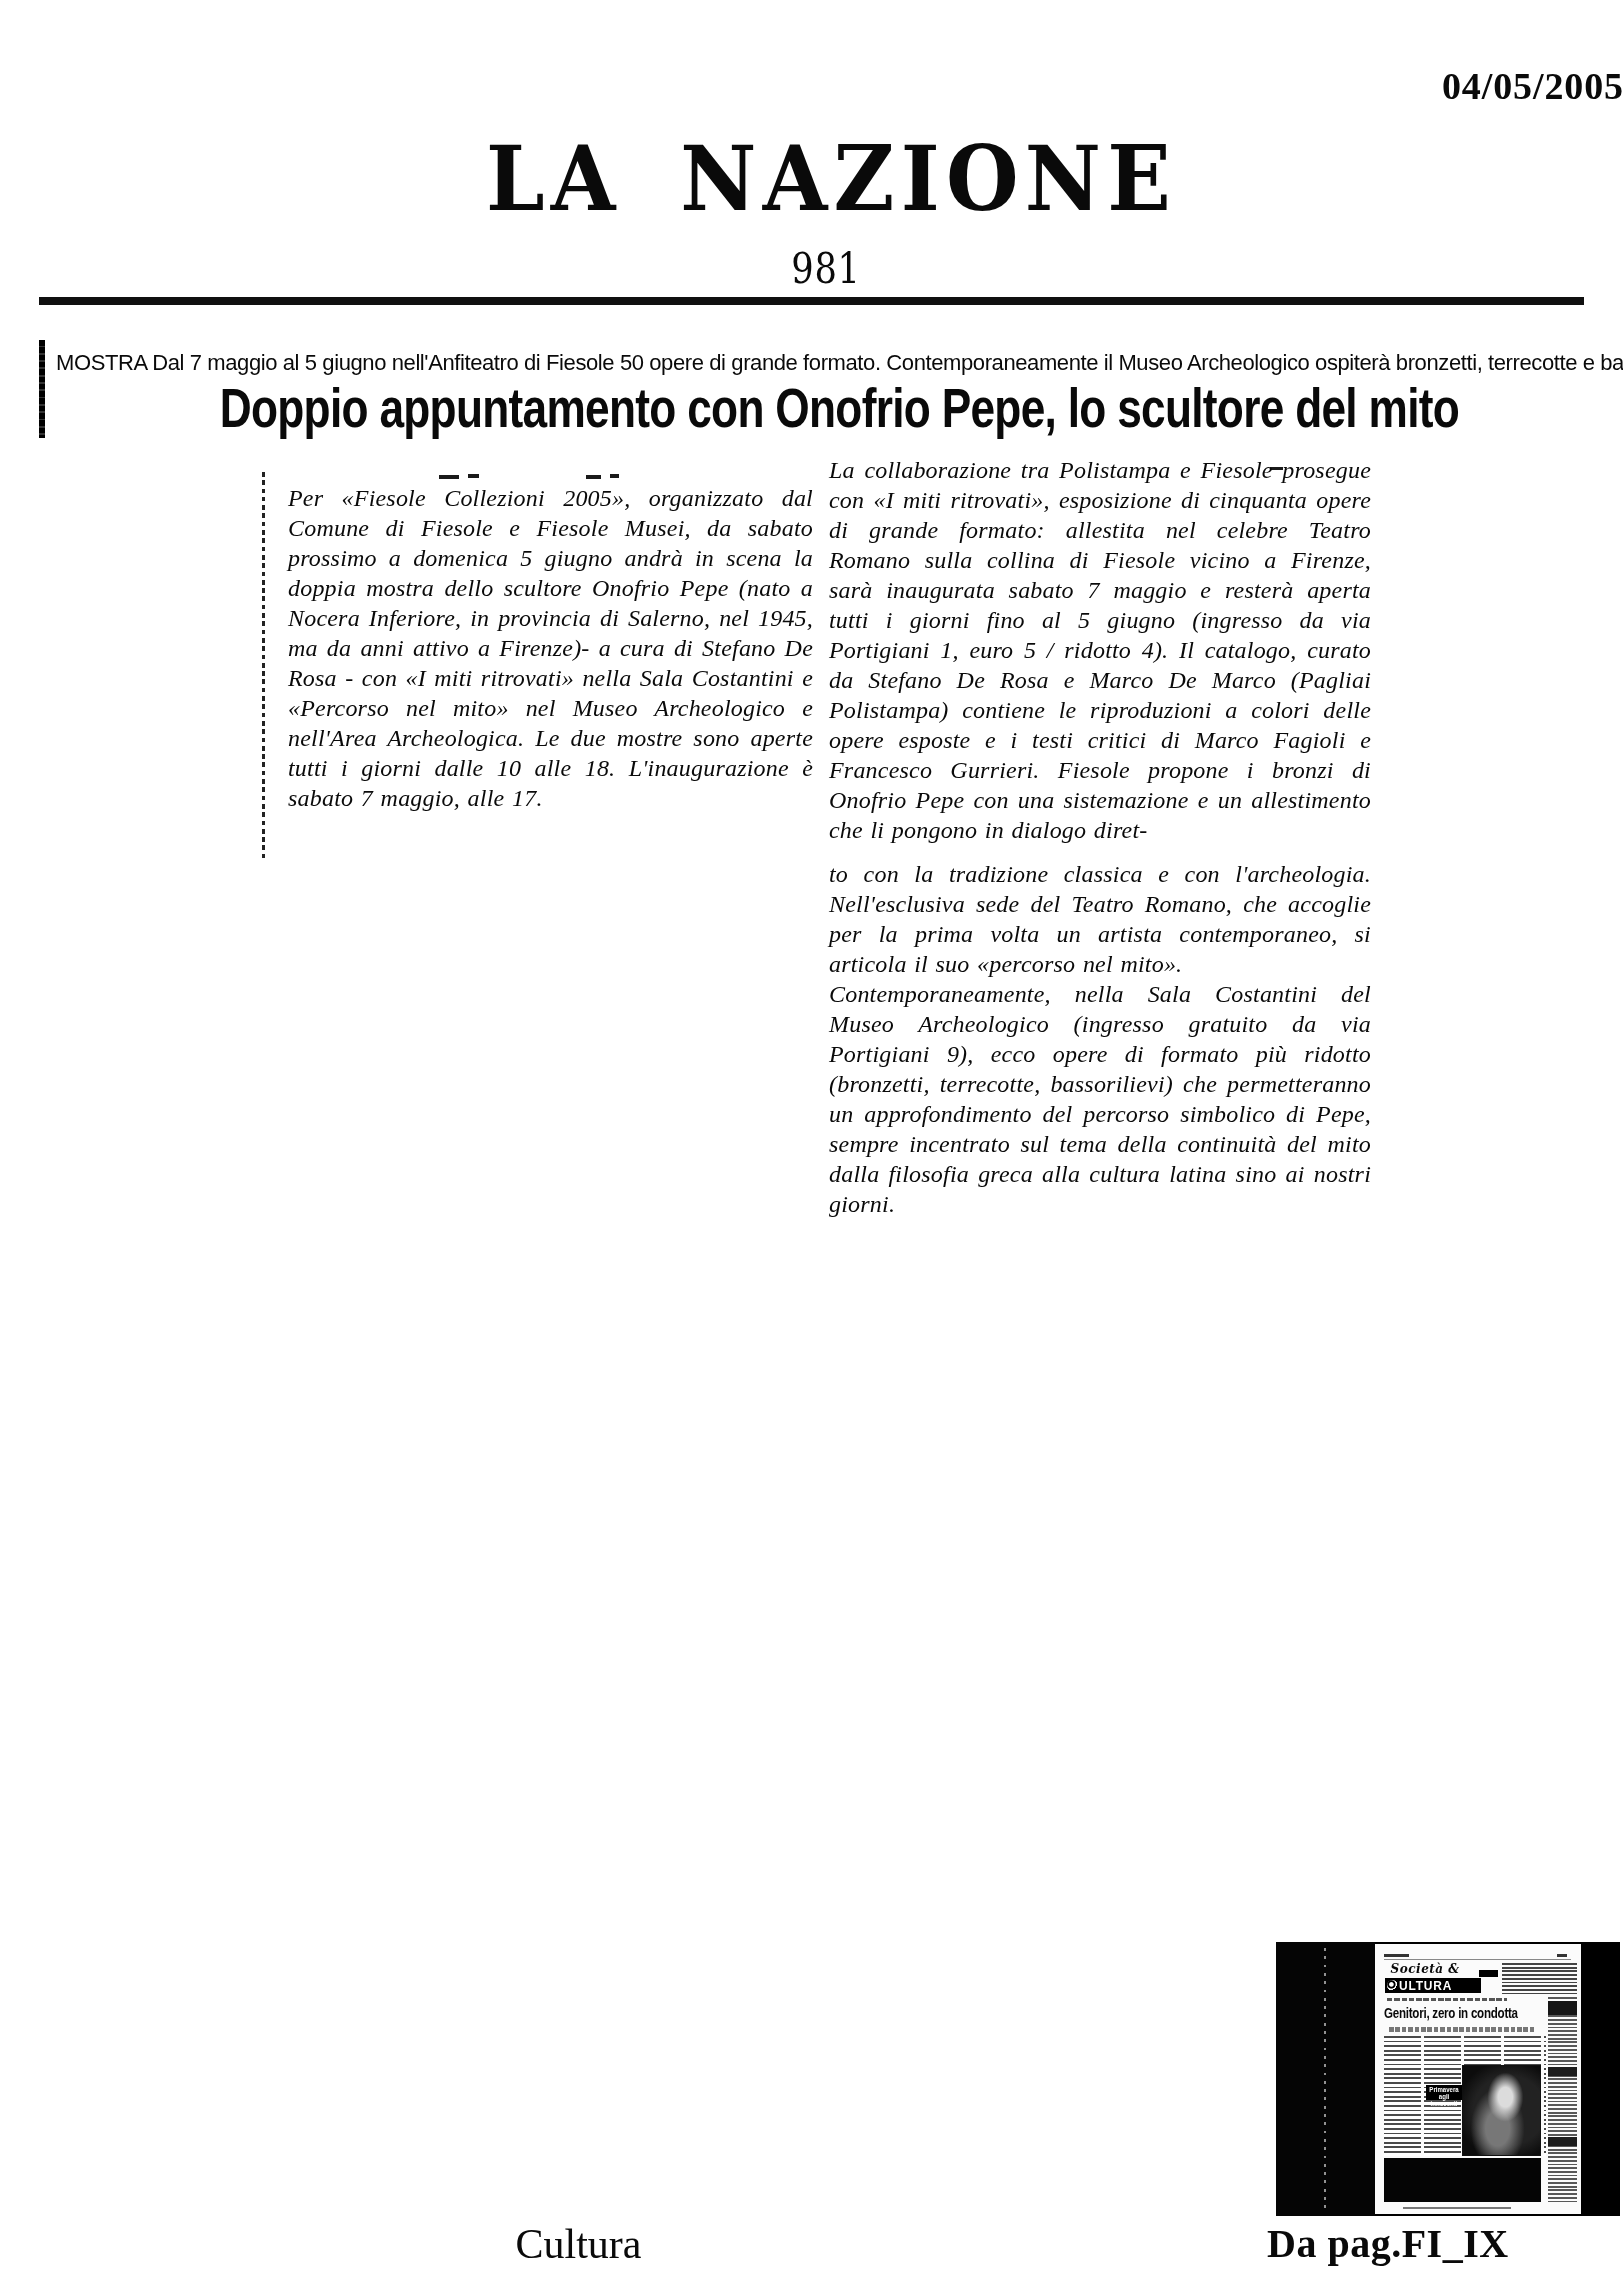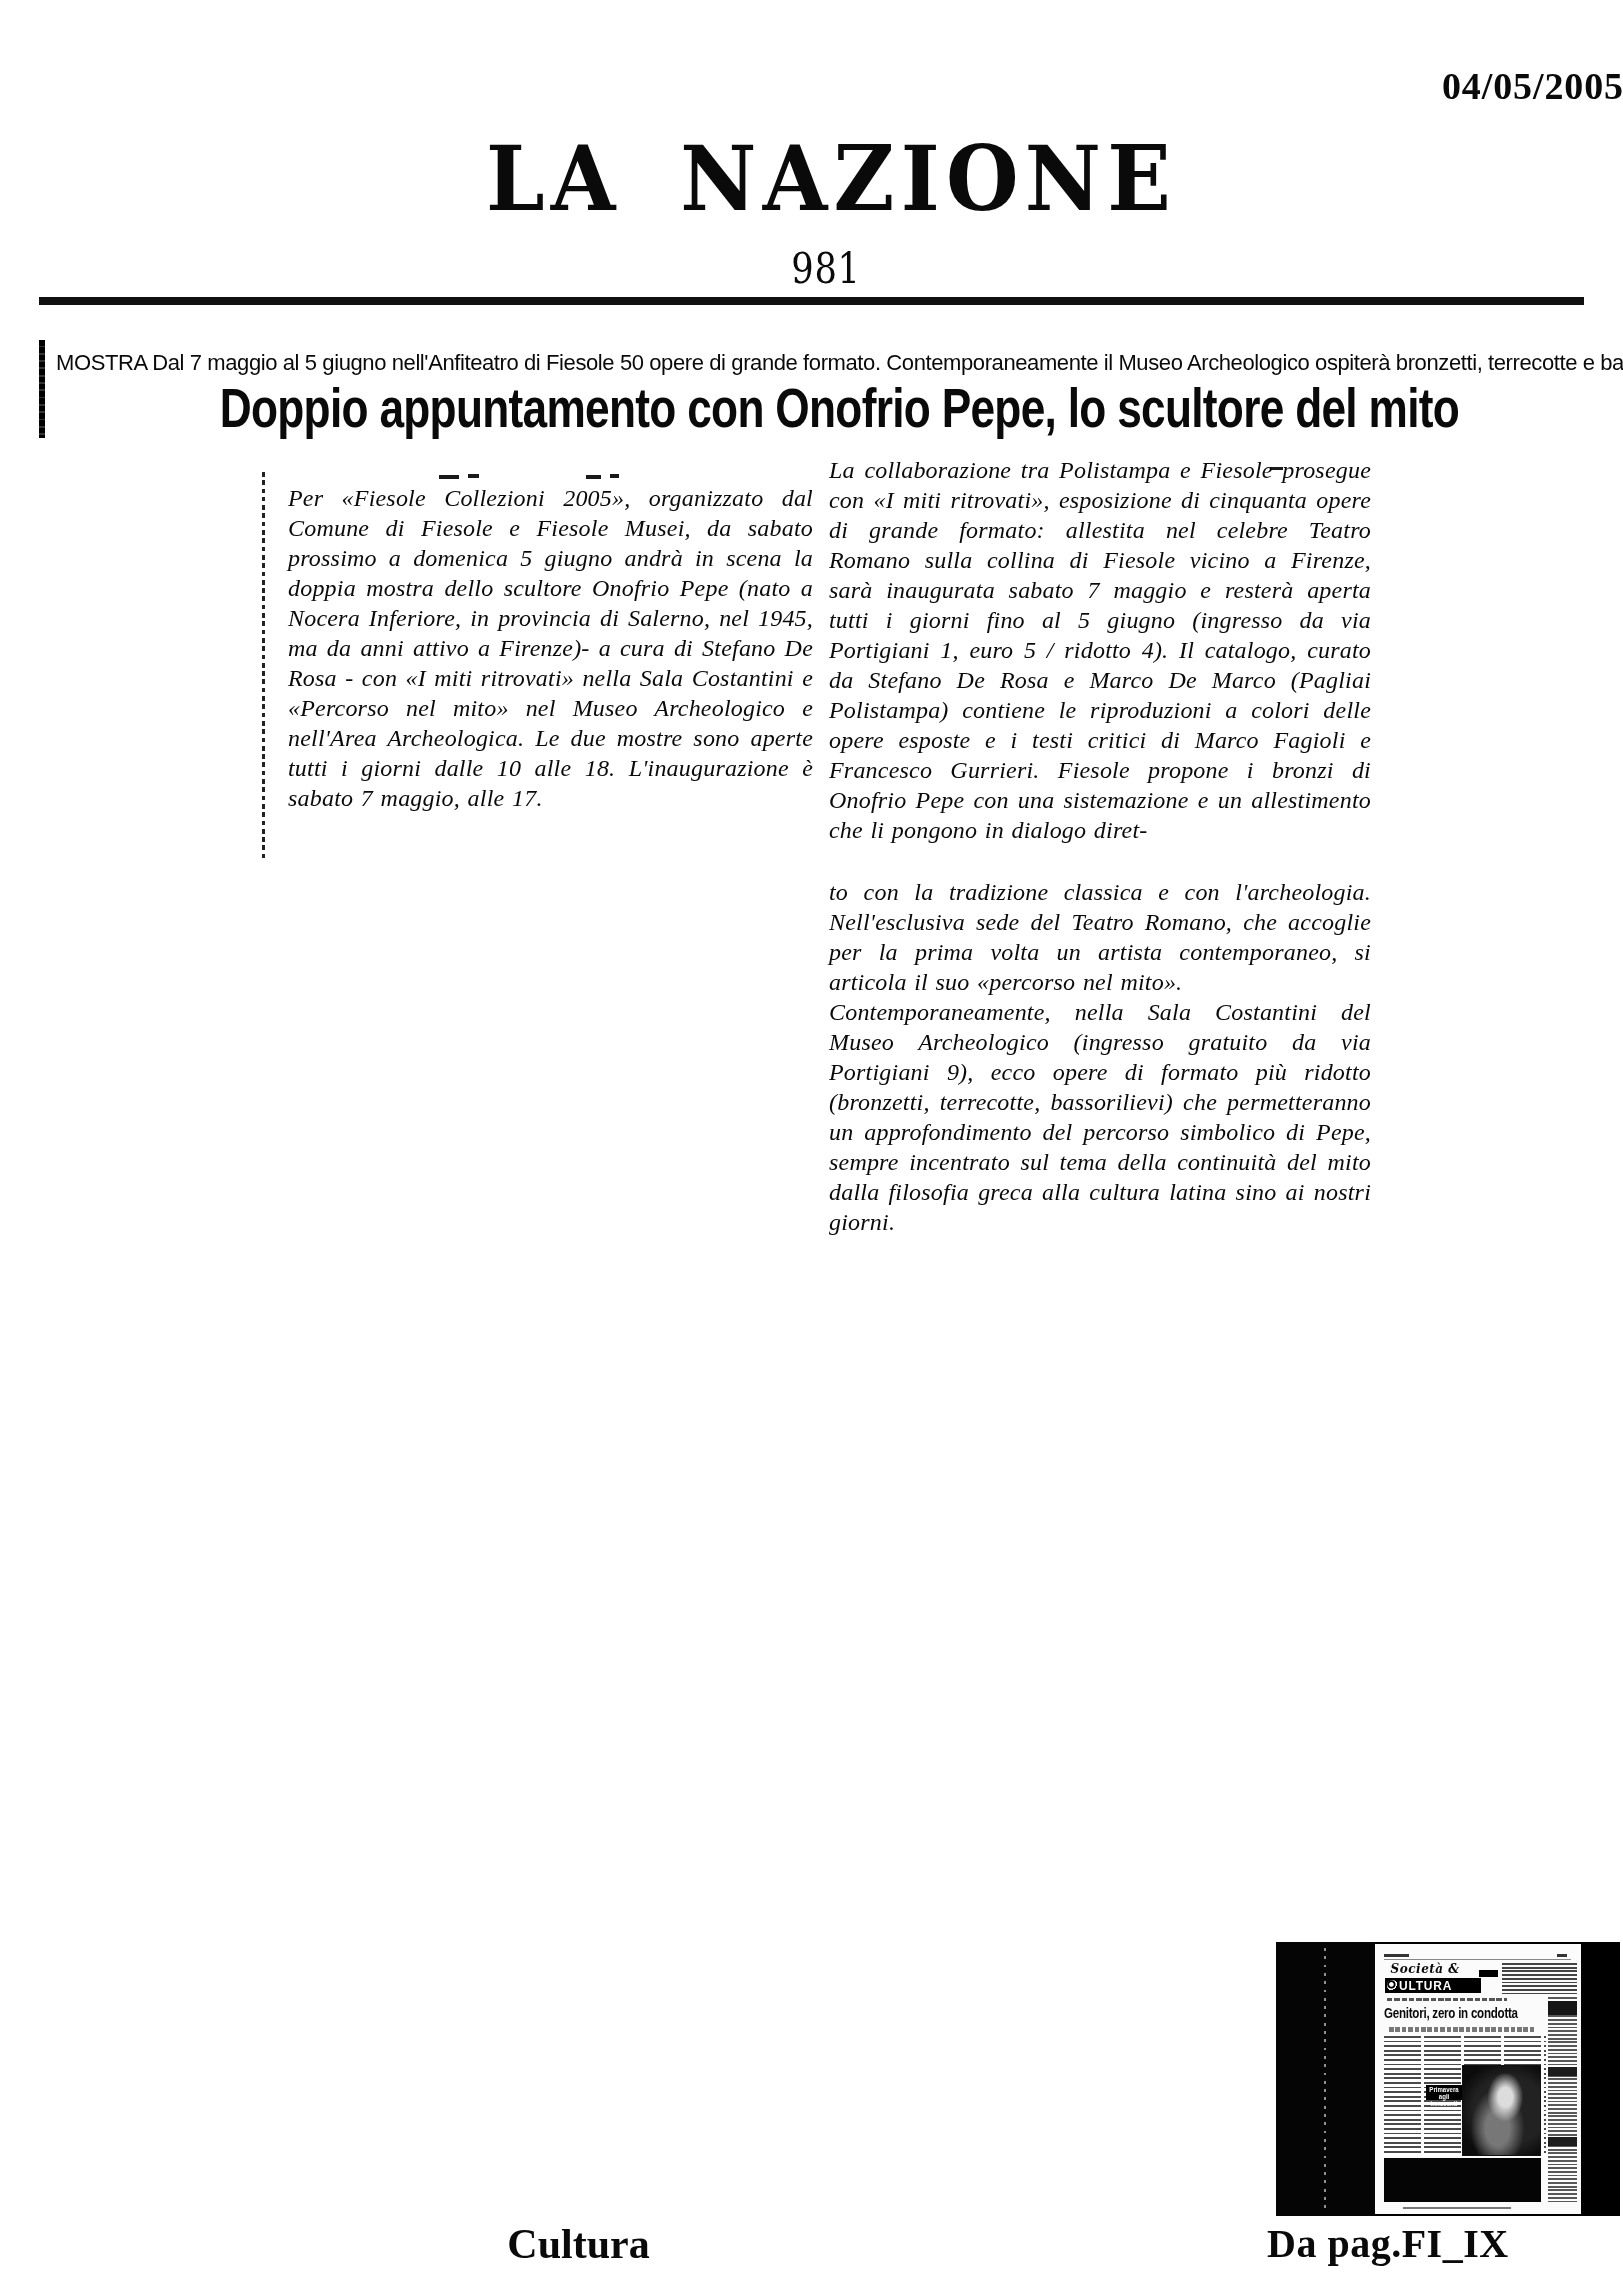--- a/index.html
+++ b/index.html
@@ -48,26 +48,26 @@
   }
   .scan-artifact{ background:#1a1a1a; }
   .body-col{
     font-family:"Liberation Serif", serif; font-style:italic;
     font-size:24px; line-height:30px; text-align:justify;
     letter-spacing:0.2px; word-spacing:1.4px;
   }
   .body-col p{ margin:0; }
   .col-left{ left:276px; top:483px; width:525px;margin-left:12px; }
   .col-right{ left:829px; top:455px; width:542px; }
-  .col-right .para-gap{ margin-top:32px; }
+  .col-right .para-gap{ margin-top:14px; }
 
   
   .footer-section-label{
     left:395px; top:2220px; width:367px; text-align:center;
-    font-family:"Liberation Serif", serif; font-weight:700; font-size:42px;
+    font-family:"Liberation Serif", serif; font-weight:400; font-size:42px;
   }
   .footer-page-ref{
     left:1267px; top:2220px; width:312px; text-align:left;
     font-family:"Liberation Serif", serif; font-weight:700; font-size:40px;
     letter-spacing:0.5px;
   }
 
   
   .thumb{ left:1276px; top:1942px; width:344px; height:274px; background:#000; }
   .thumb-spine{ left:0; top:0; width:99px; height:274px; background:#050505; }

